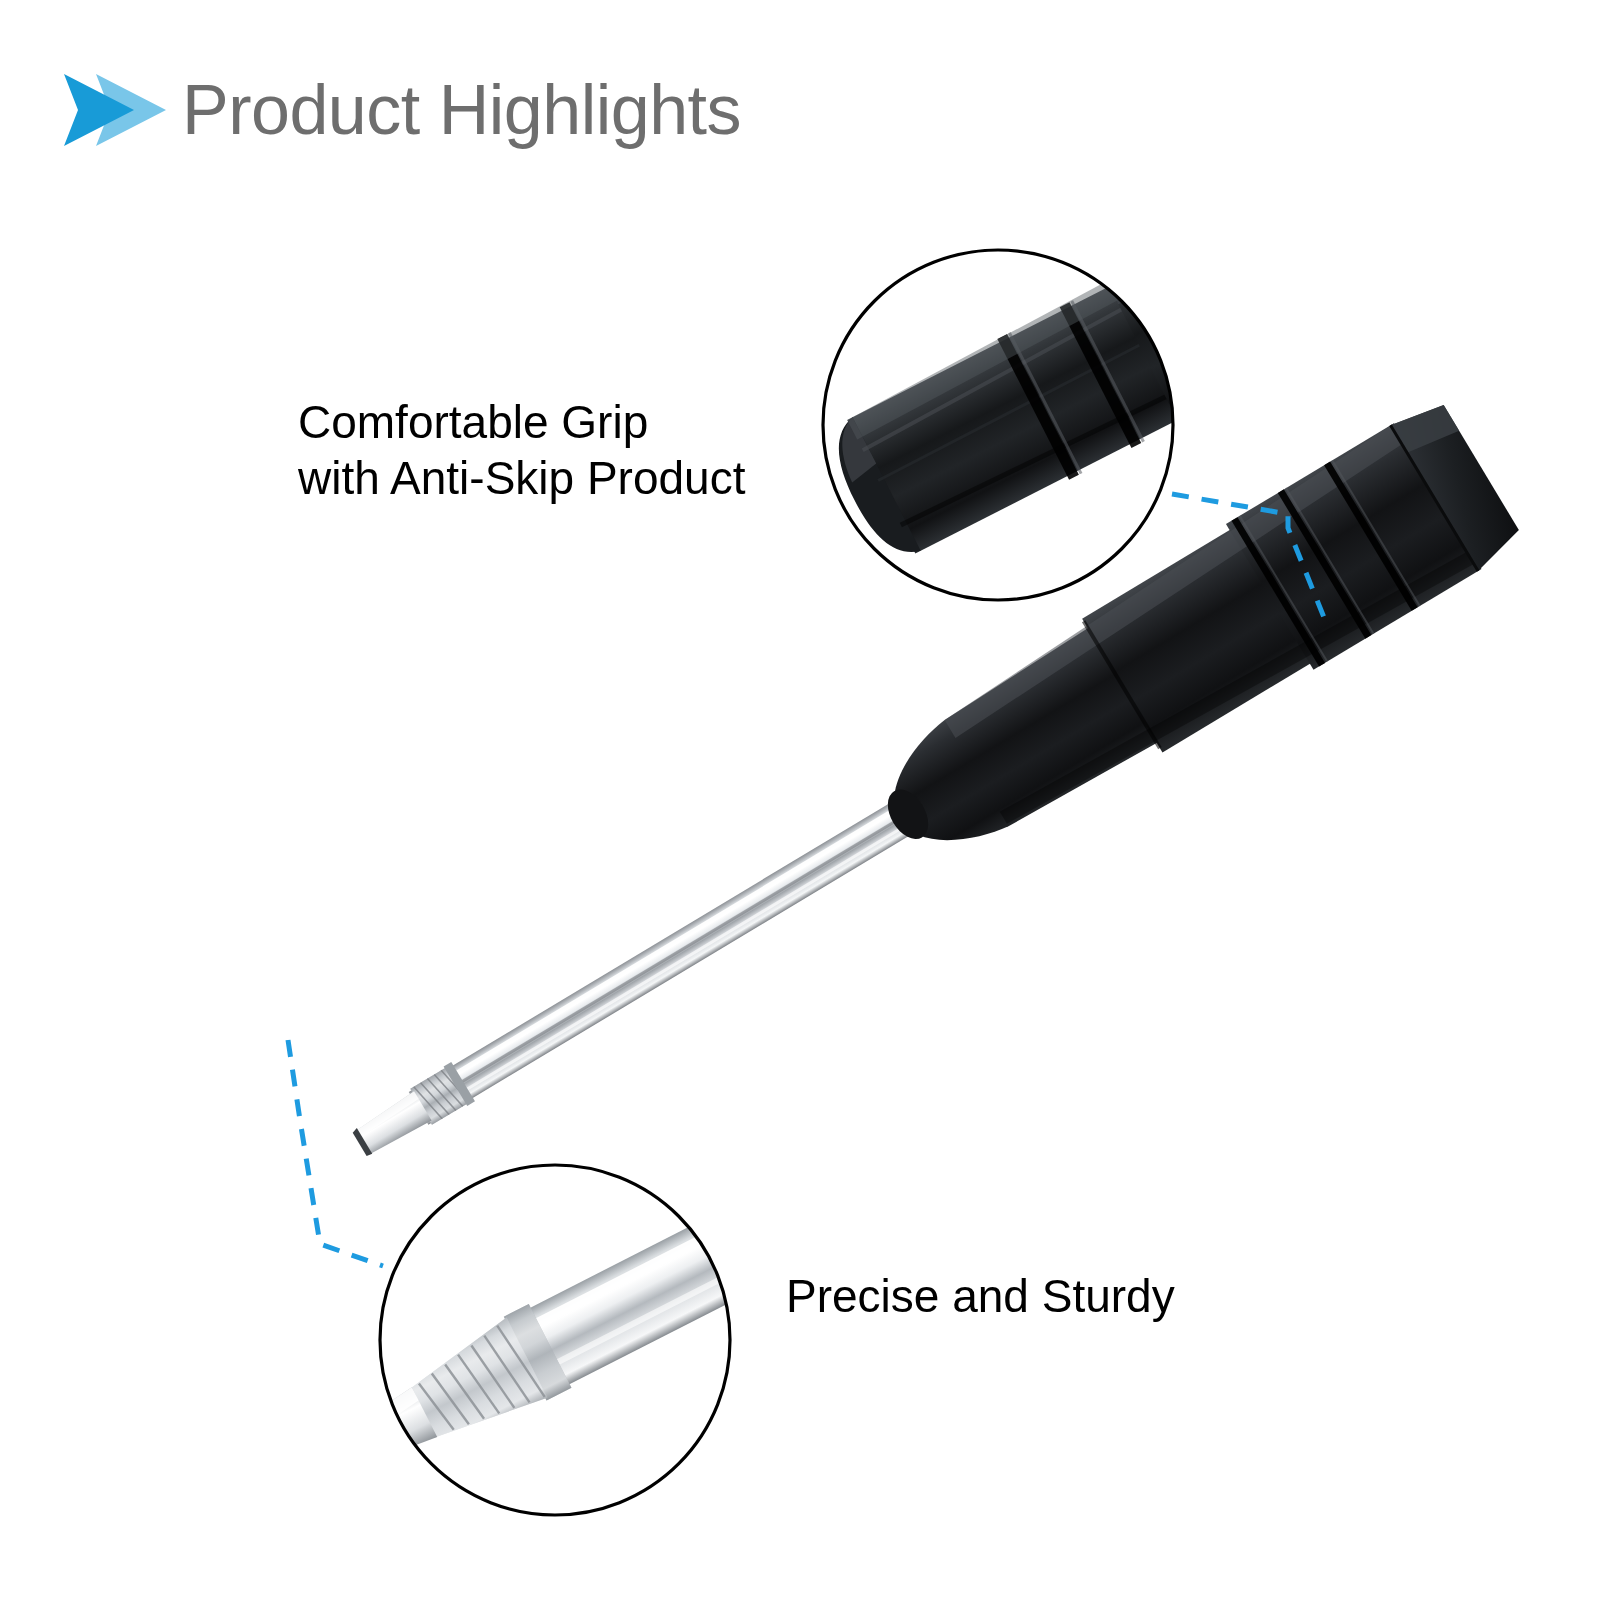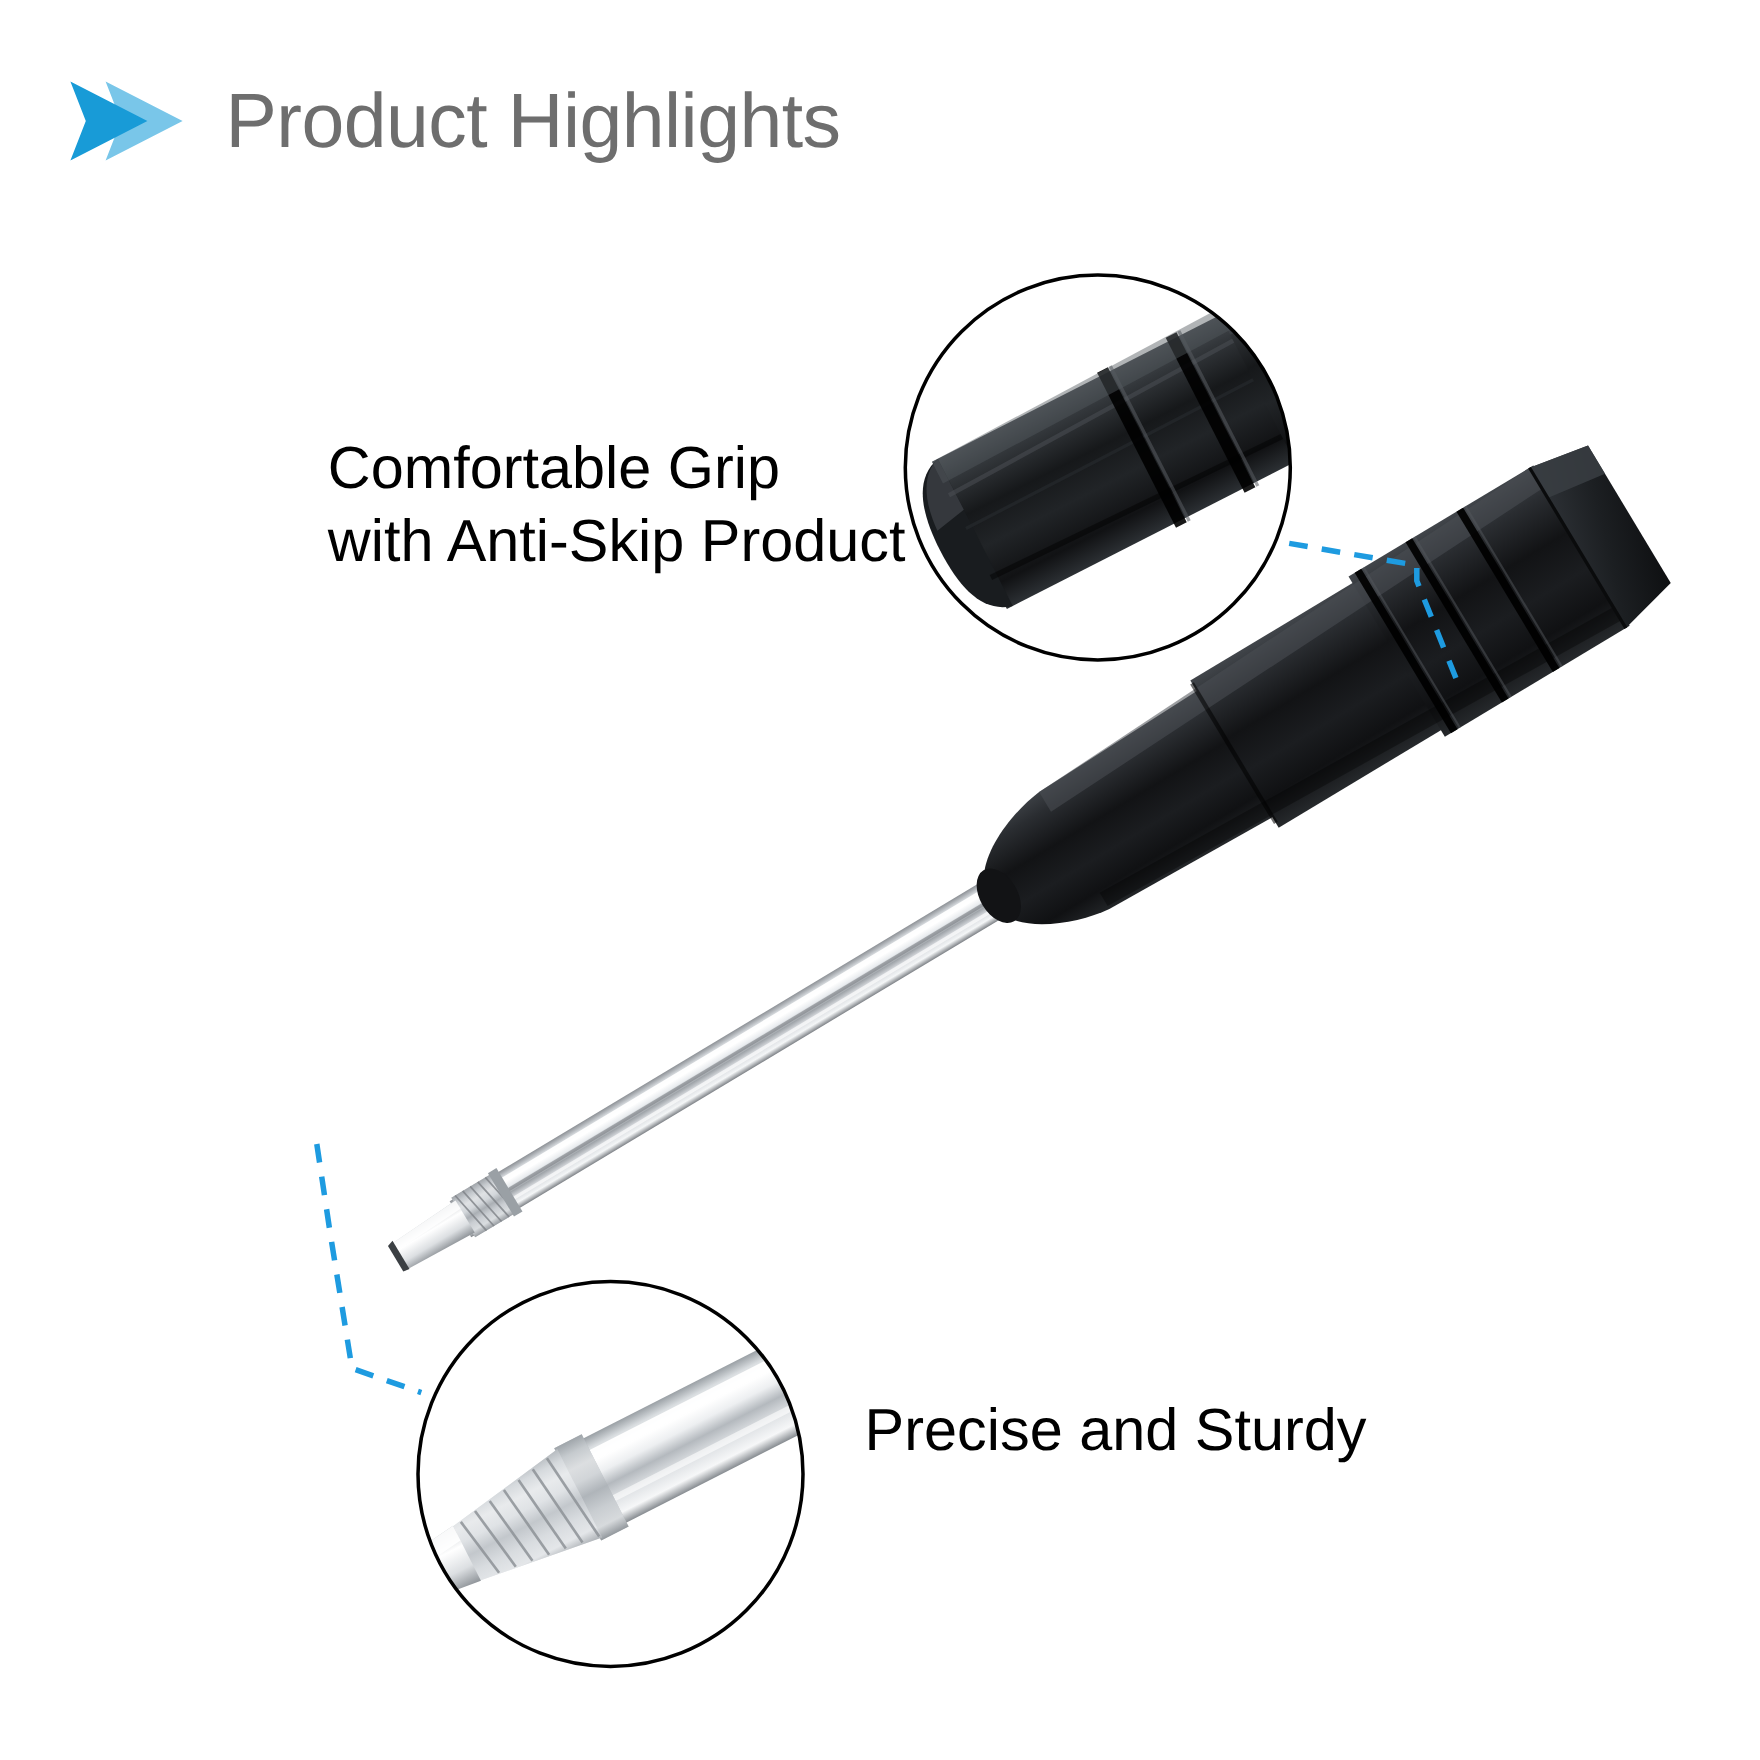--- a/index.html
+++ b/index.html
@@ -16,42 +16,42 @@
     font-family: "Liberation Sans", sans-serif;
   }
 
   
   .header {
     position: absolute;
     left: 62px;
     top: 68px;
     display: flex;
     align-items: center;
-    gap: 31px;
+    gap: 8px;
   }
   .logo-mark {
     width: 112px;
     height: 84px;
     display: block;
     flex: none;
   }
   .page-title {
     font-size: 70px;
     line-height: 1;
     color: #6e6e6e;
     font-weight: 400;
     letter-spacing: -0.5px;
     white-space: nowrap;
   }
 
   
   .callout-label {
     position: absolute;
     color: #000000;
-    font-size: 54px;
+    font-size: 46px;
     line-height: 1.22;
     font-weight: 400;
     white-space: nowrap;
   }
   .callout-label .ln { display: block; }
 
   #label-grip  { left: 298px; top: 394px; }
   #label-tip   { left: 786px; top: 1268px; }
 
   

